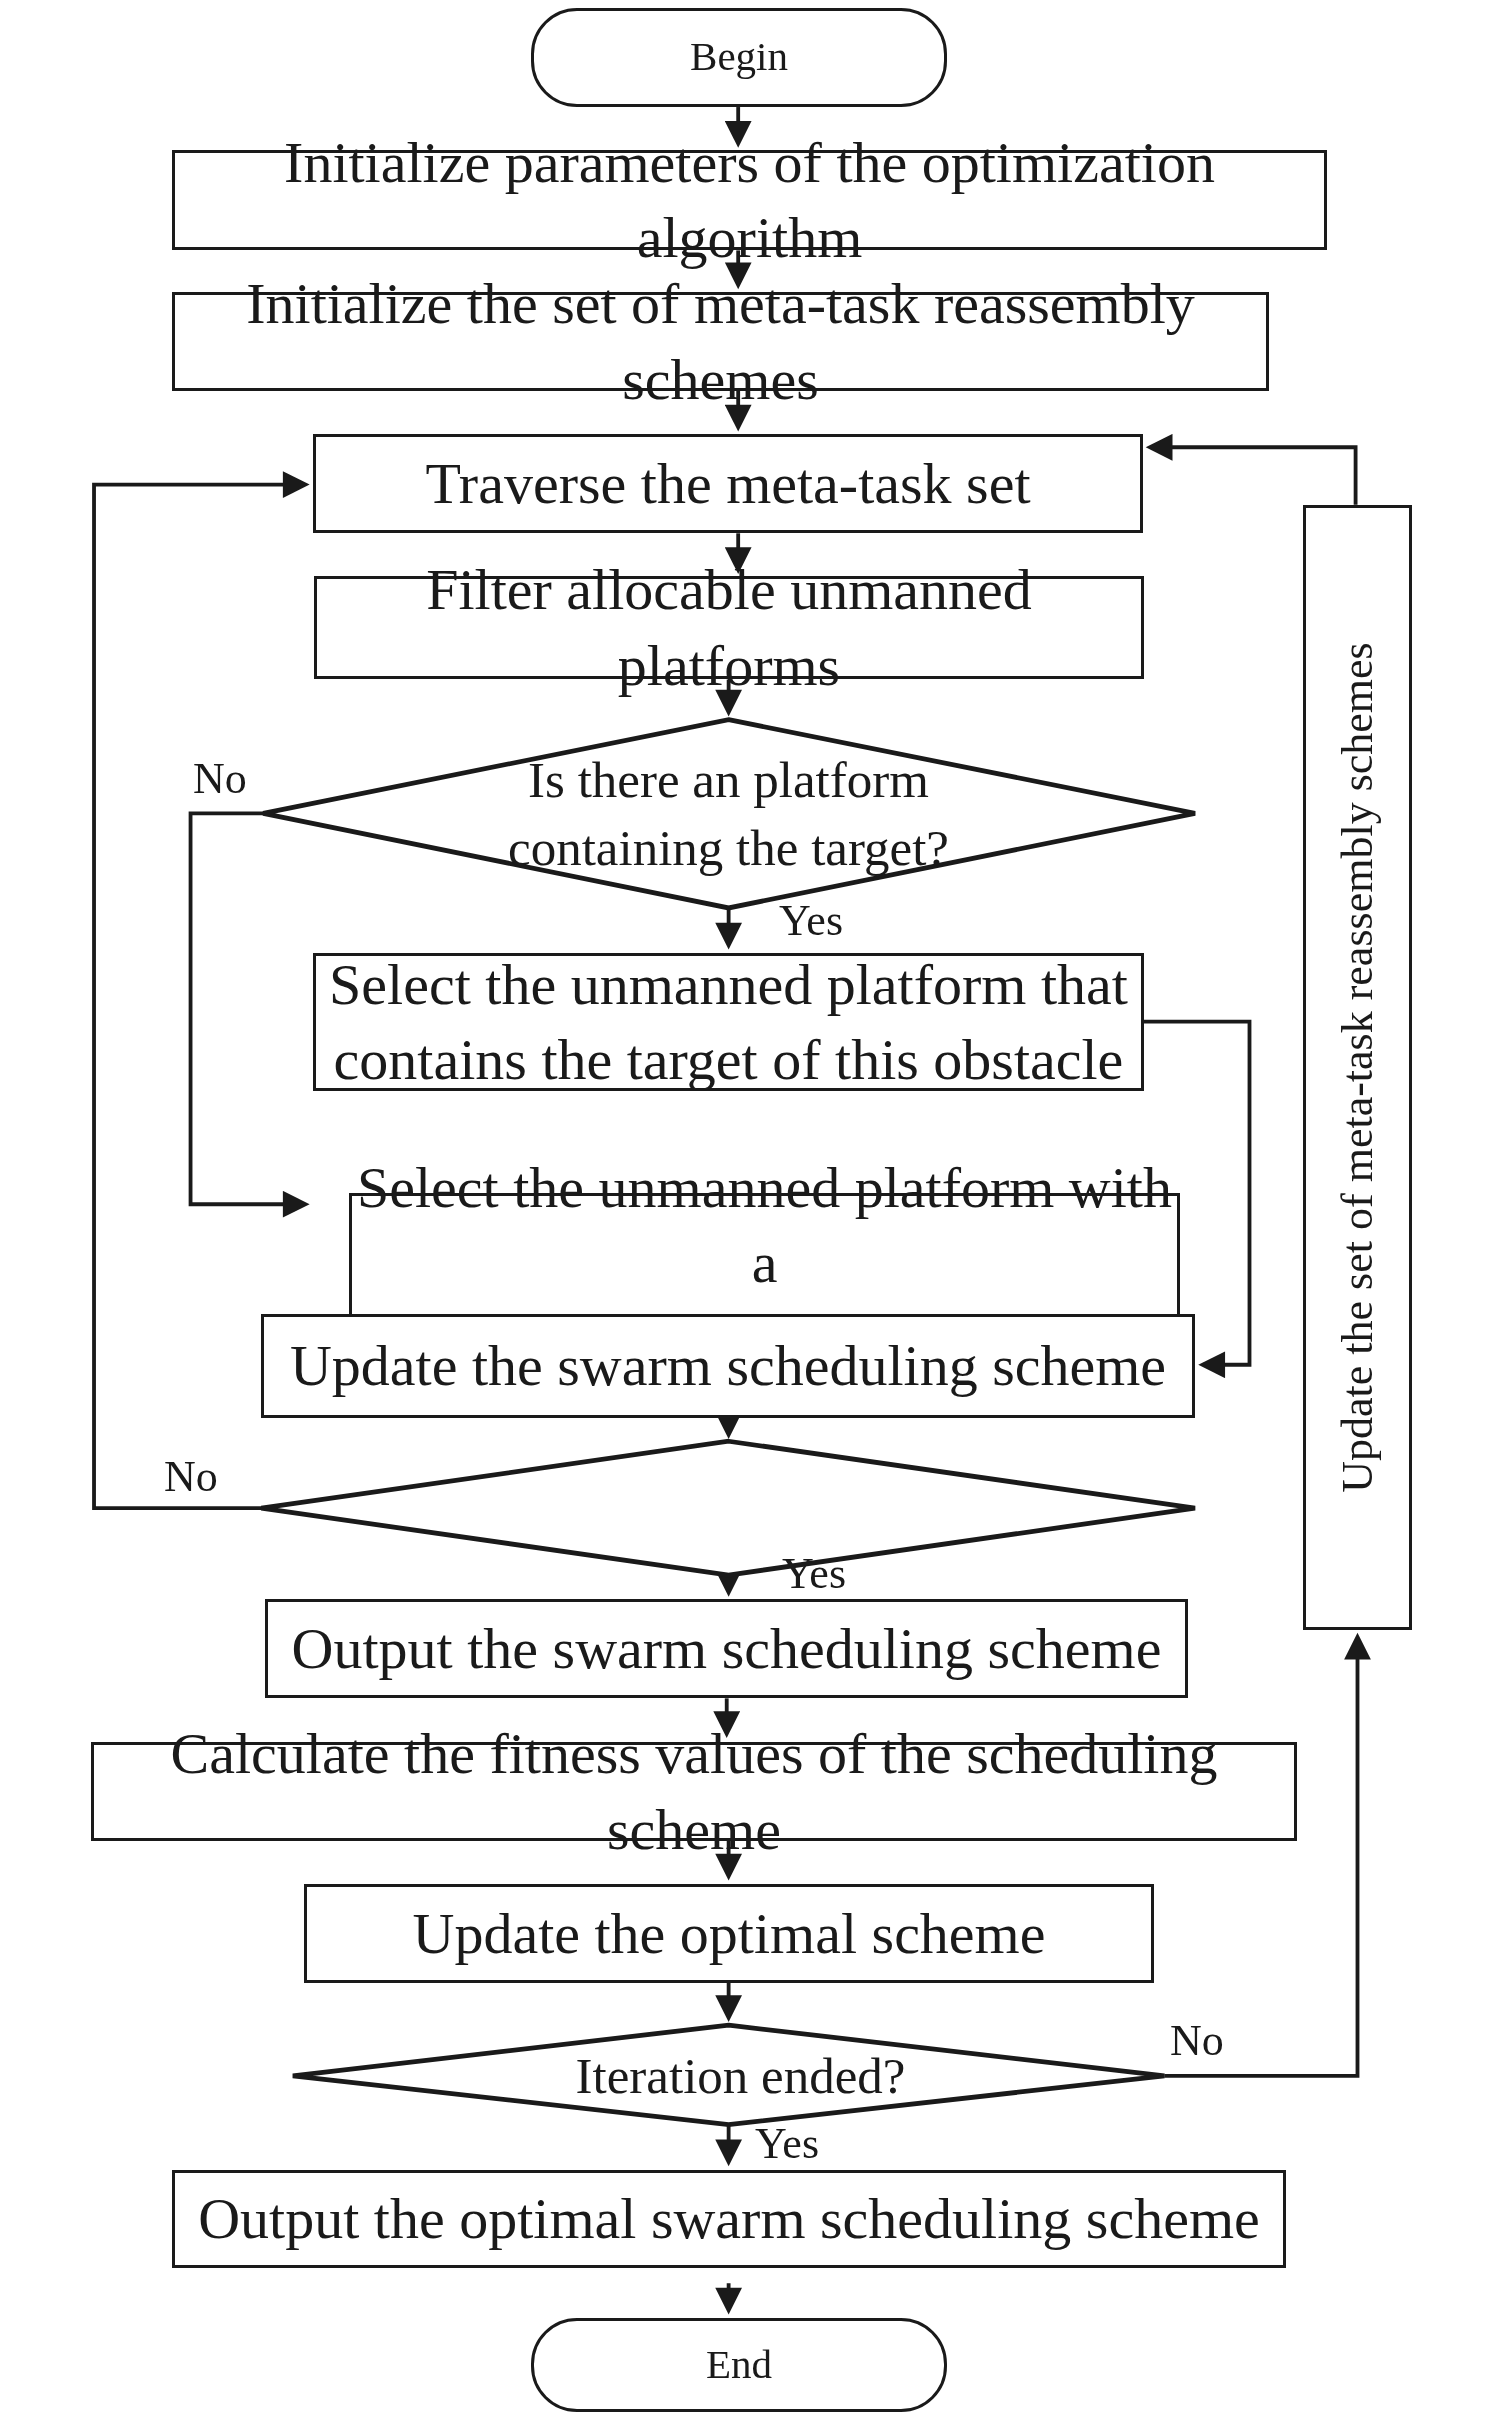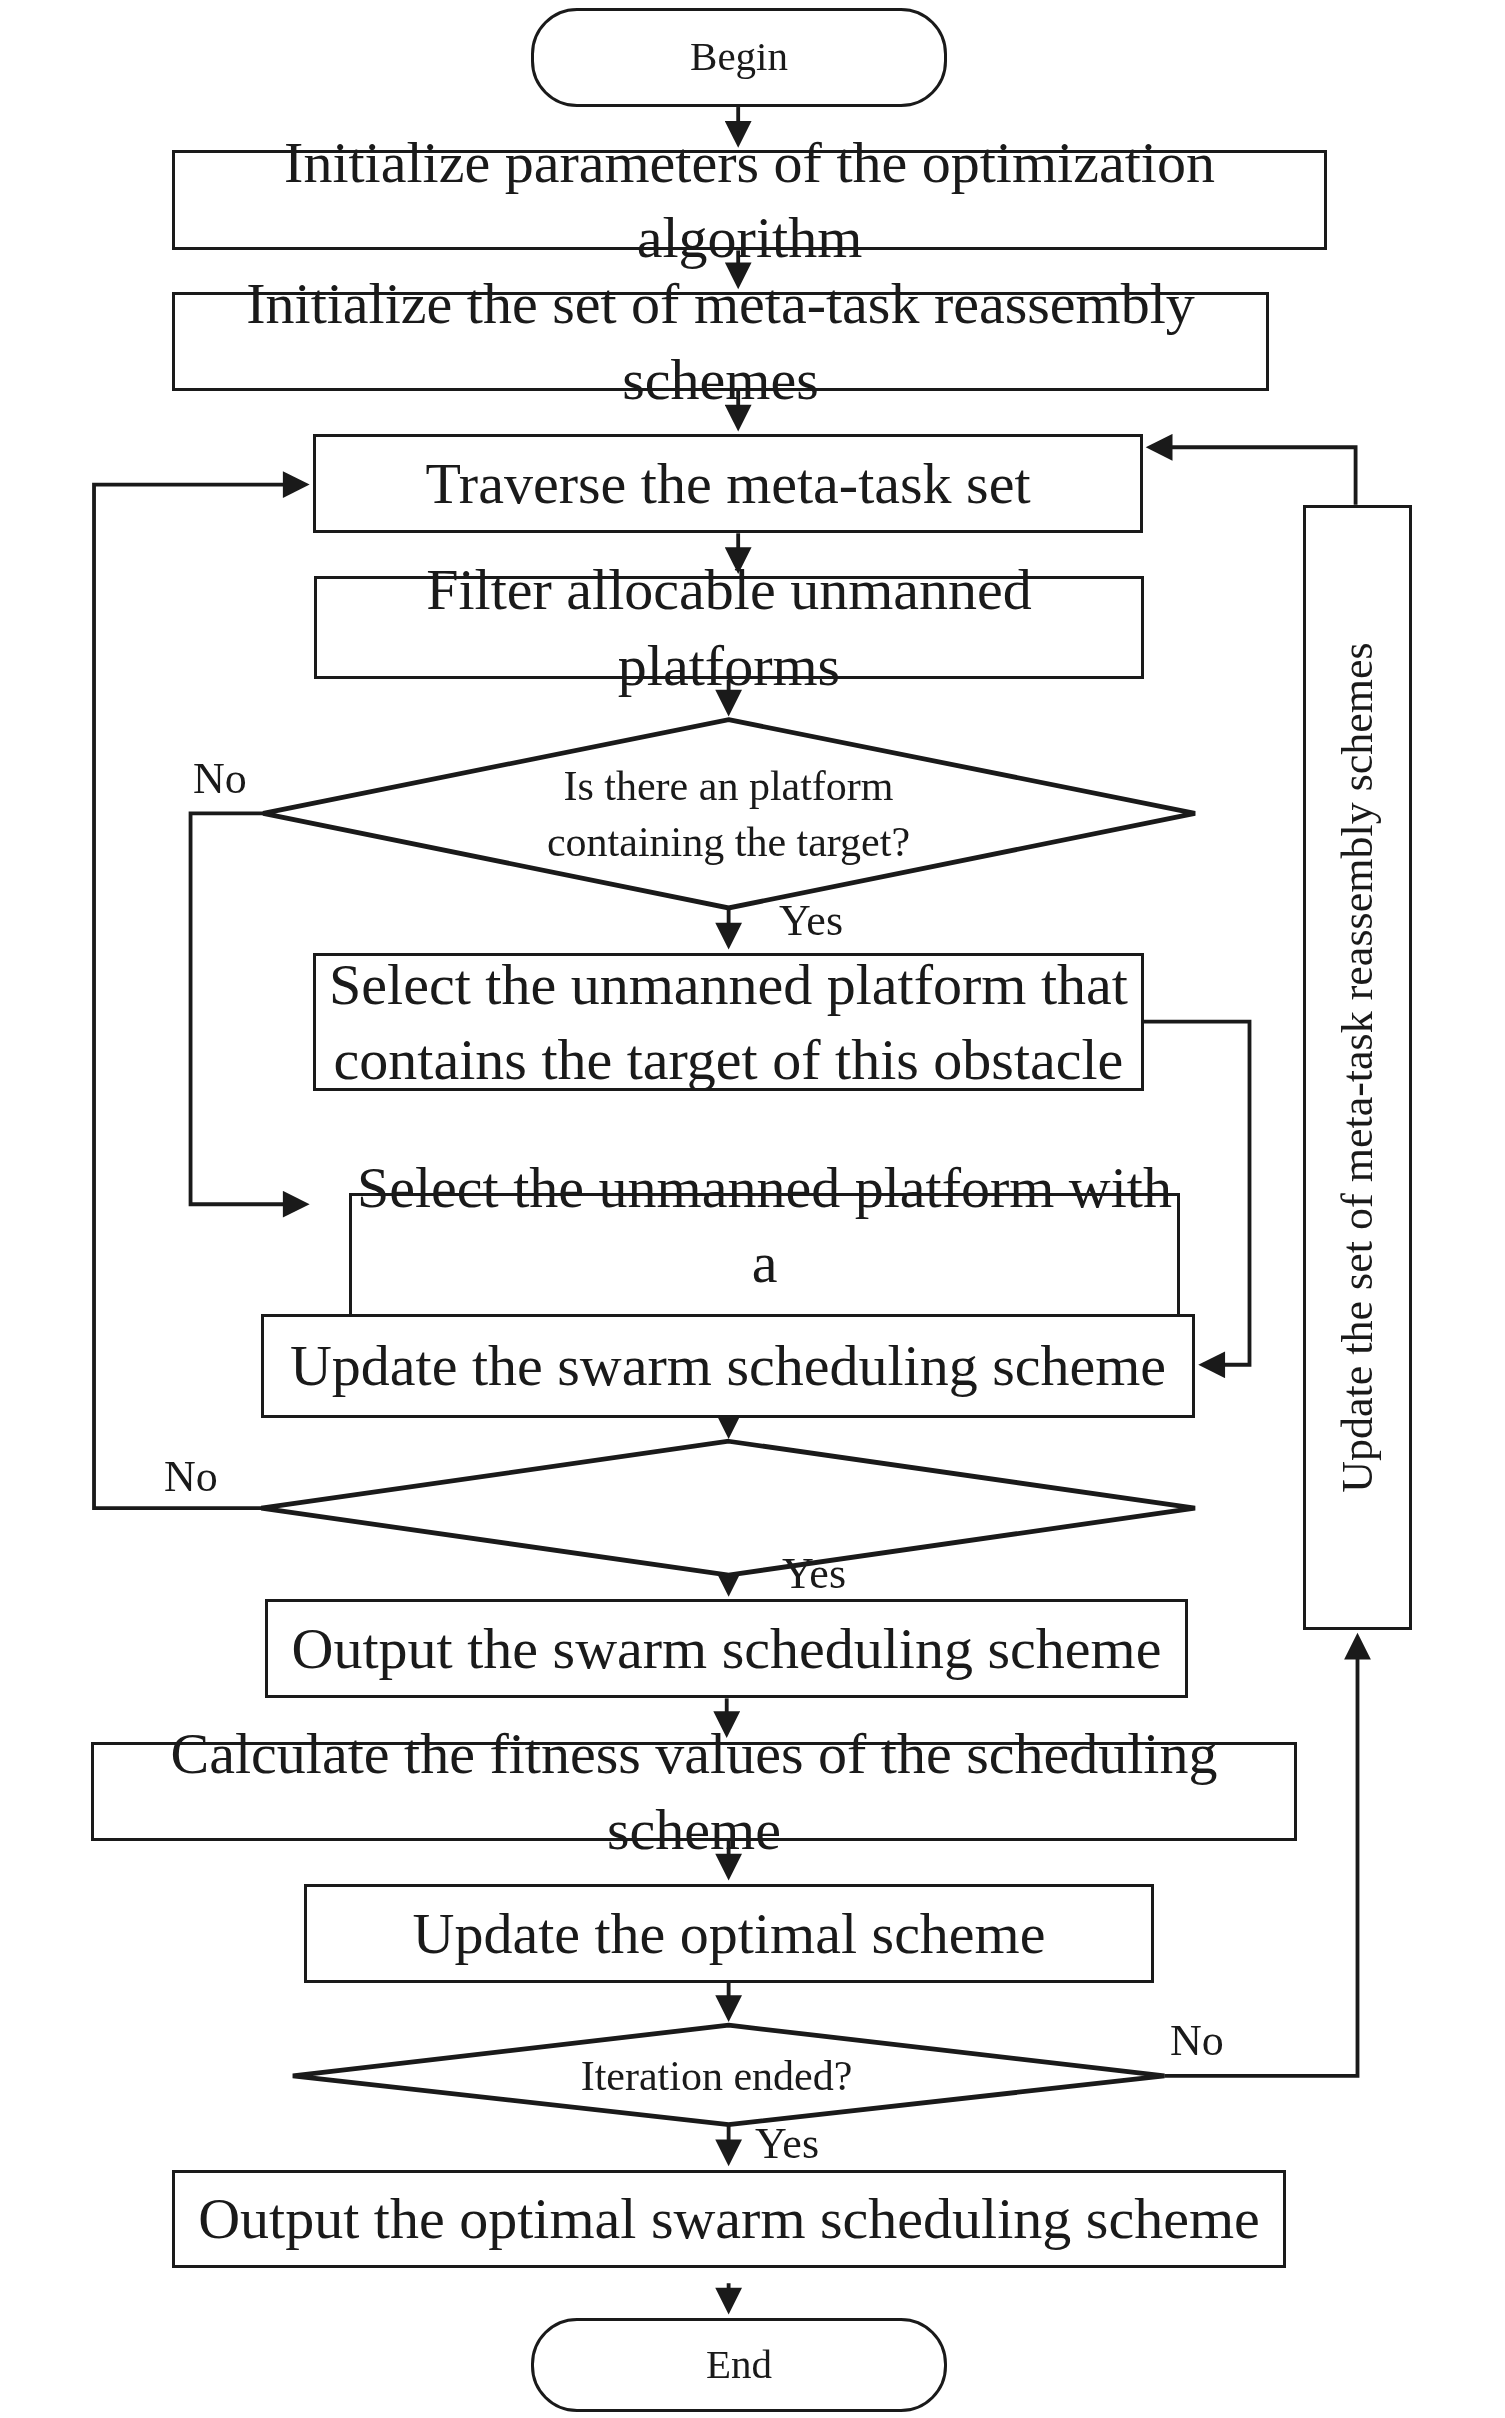--- a/index.html
+++ b/index.html
@@ -5,40 +5,40 @@
 <style>
   html,body{margin:0;padding:0;background:#ffffff;}
   #canvas{position:relative;width:1506px;height:2418px;background:#ffffff;
           font-family:"Liberation Serif","DejaVu Serif",serif;color:#1a1a1a;overflow:hidden;}
   #wires{position:absolute;left:0;top:0;width:1506px;height:2418px;}
   .node{position:absolute;display:flex;align-items:center;justify-content:center;
         text-align:center;border:3.8px solid #1a1a1a;background:#ffffff;
         font-size:58px;line-height:1.3;white-space:pre-line;box-sizing:border-box;}
   .terminator{border-radius:46px;font-size:41px;}
   .dtext{position:absolute;display:flex;align-items:center;justify-content:center;
-         text-align:center;font-size:42px;line-height:1.32;white-space:pre-line;}
+         text-align:center;font-size:51px;line-height:1.32;white-space:pre-line;}
   .edge-label{position:absolute;font-size:44px;line-height:1;}
   .vwrap{position:absolute;display:flex;align-items:center;justify-content:center;
          border:3.8px solid #1a1a1a;background:#ffffff;box-sizing:border-box;}
   .vtext{transform:rotate(-90deg);white-space:nowrap;font-size:44px;}
 
   #n-begin{left:531px;top:7.6px;width:416px;height:99px;}
   #n-init-params{left:172px;top:150px;width:1155px;height:100px;}
   #n-init-schemes{left:172px;top:292px;width:1097px;height:99px;}
   #n-traverse{left:313px;top:434px;width:830px;height:99px;}
   #n-filter{left:314px;top:576px;width:830px;height:103px;}
   #t-platform{left:394px;top:733px;width:669px;height:163px;}
   #n-select-contains{left:313px;top:953px;width:831px;height:138px;}
   #n-select-larger{left:313px;top:1193px;width:831px;height:140px;margin-left:36px;}
   #n-update-swarm{left:261px;top:1314px;width:934px;height:104px;}
   #t-traversal{left:394px;top:1472px;width:669px;height:73px;}
   #n-output-swarm{left:265px;top:1599px;width:923px;height:99px;}
   #n-calc-fitness{left:91px;top:1742px;width:1206px;height:99px;}
   #n-update-optimal{left:304px;top:1884px;width:850px;height:99px;}
-  #t-iteration{left:382px;top:2040px;width:669px;height:73px;font-family:Liberation Serif, serif;}
+  #t-iteration{left:406px;top:2040px;width:669px;height:73px;font-family:Liberation Serif, serif;}
   #n-output-optimal{left:172px;top:2170px;width:1114px;height:98px;}
   #n-end{left:531px;top:2318px;width:416px;height:94px;}
   #n-update-set{left:1303px;top:505px;width:109px;height:1125px;}
 
   #lbl-platform-no{left:193px;top:757px;}
   #lbl-platform-yes{left:779px;top:899px;}
   #lbl-traversal-no{left:164px;top:1455px;}
   #lbl-traversal-yes{left:782px;top:1552px;}
   #lbl-iteration-no{left:1170px;top:2019px;}
   #lbl-iteration-yes{left:755px;top:2122px;}

